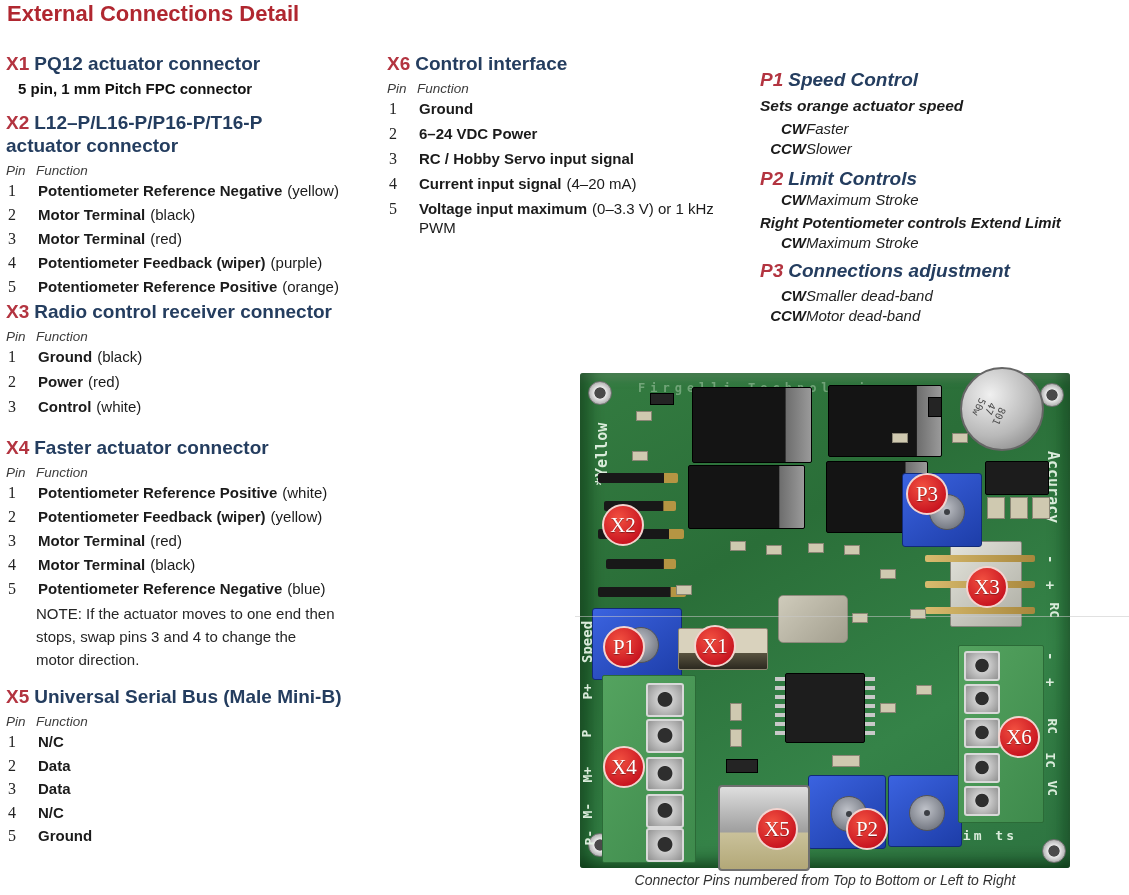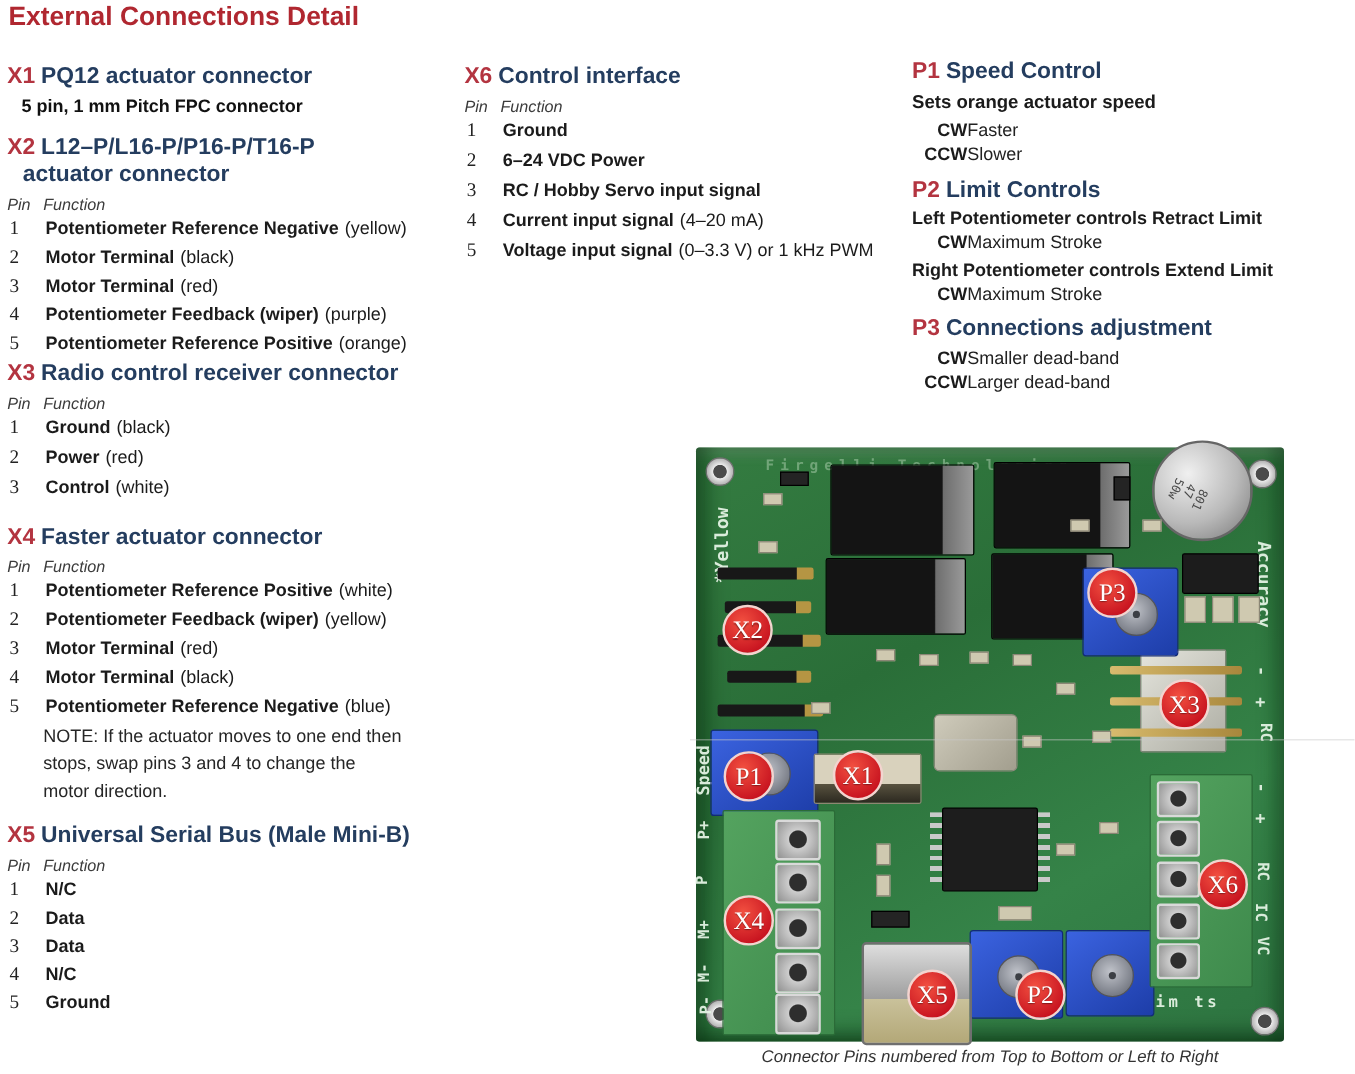--- a/index.html
+++ b/index.html
@@ -3,26 +3,26 @@
 <meta charset="utf-8">
 <style>
   html,body{margin:0;padding:0;background:#fff;}
   #page{position:relative;width:1129px;height:895px;background:#fff;overflow:hidden;
         font-family:"Liberation Sans",sans-serif;color:#1b1b1b;}
   
   #title{position:absolute;left:7px;top:1px;font-size:22px;font-weight:700;color:#b02730;}
   .col{position:absolute;}
   #col1{left:6px;top:52px;width:366px;}
   #col2{left:387px;top:52px;width:360px;}
-  #col3{left:760px;top:48px;width:369px;}
+  #col3{left:760px;top:68px;width:369px;font-style:italic;}
   section{margin:0;}
   h2.sec{font-size:19px;line-height:23px;margin:0;font-weight:700;}
   .sid{color:#b33440;}
   .snm{color:#243d5f;margin-left:5px;}
-  .snm.blk{display:block;margin-left:13px;}
+  .snm.blk{display:block;margin-left:0;}
   .sub{font-size:15px;font-weight:700;margin:5px 12px 0;color:#111;}
   .ph{display:flex;font-size:13.5px;font-style:italic;color:#3c3c3c;margin:6px 0 0;}
   .ph .pnh{width:30px;}
   .pins{display:flex;flex-direction:column;margin-top:3px;}
   .pr{display:flex;align-items:baseline;}
   .pn{width:30px;font-family:"Liberation Serif",serif;font-size:16px;color:#222;padding-left:2px;flex:none;}
   .pf{flex:1;font-size:15px;line-height:19px;}
   .pf b{font-weight:700;}
   .pd{margin-left:5px;font-weight:400;}
   .g5{gap:5px;}.g6{gap:6px;}.g4{gap:4.5px;}
@@ -225,21 +225,21 @@
         <div class="pr">
             <span class="pn">3</span>
             <span class="pf"><b>RC / Hobby Servo input signal</b></span>
           </div>
         <div class="pr">
             <span class="pn">4</span>
             <span class="pf"><b>Current input signal</b><span class="pd">(4–20 mA)</span></span>
           </div>
         <div class="pr">
             <span class="pn">5</span>
-            <span class="pf"><b>Voltage input signal</b><span class="pd">(0–3.3 V) or 1 kHz PWM</span></span>
+            <span class="pf"><b>Voltage input maximum</b><span class="pd">(0–3.3 V) or 1 kHz PWM</span></span>
           </div>
       </div>
     </section>
   </div>
 
   <div id="col3" class="col">
     <section>
       <h2 class="sec"><span class="sid">P1</span><span class="snm">Speed Control</span></h2>
       <p class="pdesc">Sets orange actuator speed</p>
       <div class="kvs">
@@ -249,42 +249,41 @@
           </div>
         <div class="kv">
             <span class="k">CCW</span>
             <span class="v">Slower</span>
           </div>
       </div>
     </section>
 
     <section class="mt8">
       <h2 class="sec"><span class="sid">P2</span><span class="snm">Limit Controls</span></h2>
-      <p class="bline">Left Potentiometer controls Retract Limit</p>
       <div class="kv">
           <span class="k">CW</span>
           <span class="v">Maximum Stroke</span>
         </div>
       <p class="bline">Right Potentiometer controls Extend Limit</p>
       <div class="kv">
           <span class="k">CW</span>
           <span class="v">Maximum Stroke</span>
         </div>
     </section>
 
     <section class="mt6">
       <h2 class="sec"><span class="sid">P3</span><span class="snm">Connections adjustment</span></h2>
       <div class="kvs">
         <div class="kv">
             <span class="k">CW</span>
             <span class="v">Smaller dead-band</span>
           </div>
         <div class="kv">
             <span class="k">CCW</span>
-            <span class="v">Larger dead-band</span>
+            <span class="v">Motor dead-band</span>
           </div>
       </div>
     </section>
   </div>
 
   <div id="board">
 
     <div class="hole" style="left:8px;top:8px;"></div>
     <div class="hole" style="left:460px;top:10px;"></div>
     <div class="hole" style="left:8px;top:460px;"></div>

